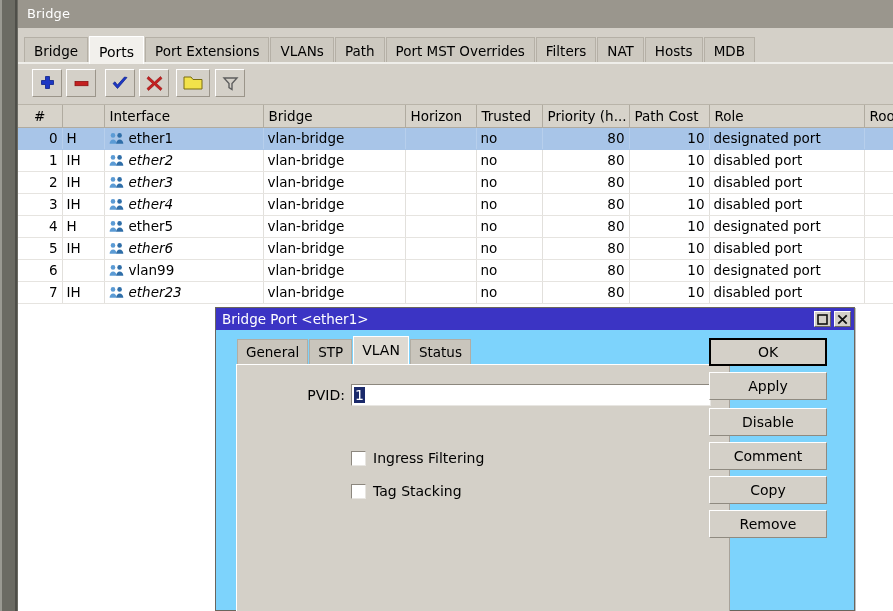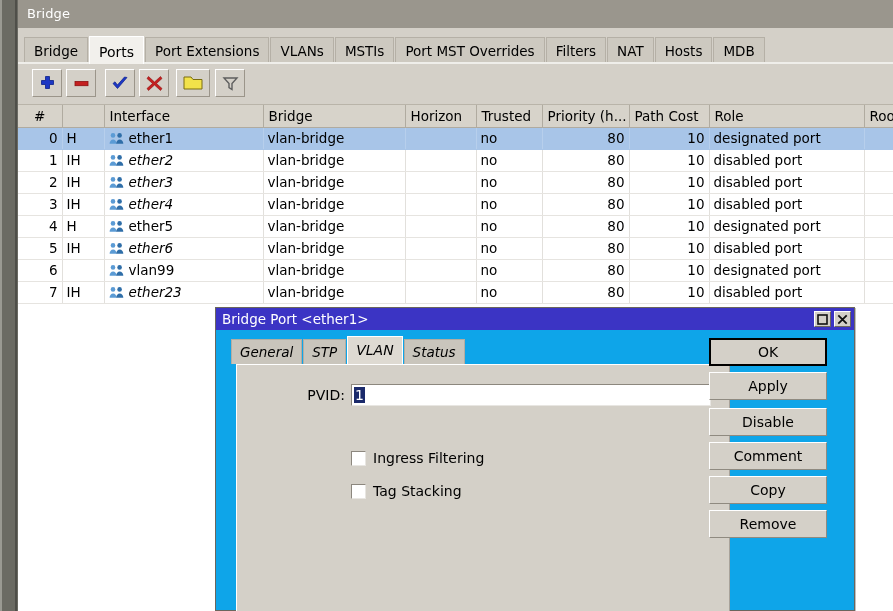--- a/index.html
+++ b/index.html
@@ -144,21 +144,21 @@
   td.num  { text-align: right; padding-right: 3px; }
   td.flags{ text-align: left;  padding-left: 3px; }
   td.rnum { text-align: right; padding-right: 5px; }
   .ifcell { display: flex; align-items: center; gap: 5px; }
   .if-icon { flex: 0 0 auto; display: inline-block; width: 15px; height: 13px; }
 
   
   .dlg {
     position: absolute; left: 215px; top: 307px;
     width: 640px; height: 304px;
-    background: #0ea5e9;
+    background: #7dd3fc;
     border: 1px solid #6a665e;
     box-sizing: border-box;
     box-shadow: 1px 1px 0 rgba(0,0,0,.25);
   }
   .dlg-title {
     position: absolute; left: 0; top: 0; width: 638px; height: 22px;
     background: #3b34c4;
     color: #fff;
     font-size: 13.5px;
     line-height: 22px;
@@ -168,22 +168,22 @@
   .dlg-btns { position: absolute; right: 3px; top: 3px; display: flex; gap: 3px; }
   .winbtn {
     width: 17px; height: 16px;
     background: #d4d0c8;
     border: 1px solid #ffffff;
     border-right-color: #6d685f; border-bottom-color: #6d685f;
     box-sizing: border-box;
     display: flex; align-items: center; justify-content: center;
   }
   .dlg-tabrow {
-    position: absolute; left: 15px; top: 28px; height: 28px;
-    display: flex; align-items: flex-end; font-style: italic;
+    position: absolute; left: 21px; top: 28px; height: 28px;
+    display: flex; align-items: flex-end;
   }
   .dtab {
     height: 25px; line-height: 24px;
     padding: 0 8px;
     font-size: 13.5px;
     background: #c9c5bc;
     border: 1px solid #b2ada3;
     border-bottom: none;
     margin-right: 1px;
     box-sizing: border-box;
@@ -263,21 +263,21 @@
   <div class="win">
 
     <div class="win-title">Bridge</div>
 
     <div class="tabbar">
       <div class="tabs-row" id="main-tabs">
           <div class="tab">Bridge</div>
           <div class="tab active">Ports</div>
           <div class="tab">Port Extensions</div>
           <div class="tab">VLANs</div>
-          <div class="tab">MSTIs</div>
+          <div class="tab">Path</div>
           <div class="tab">Port MST Overrides</div>
           <div class="tab">Filters</div>
           <div class="tab">NAT</div>
           <div class="tab">Hosts</div>
           <div class="tab">MDB</div>
         </div>
       <div class="underline"></div>
     </div>
 
     <div class="toolbar">

